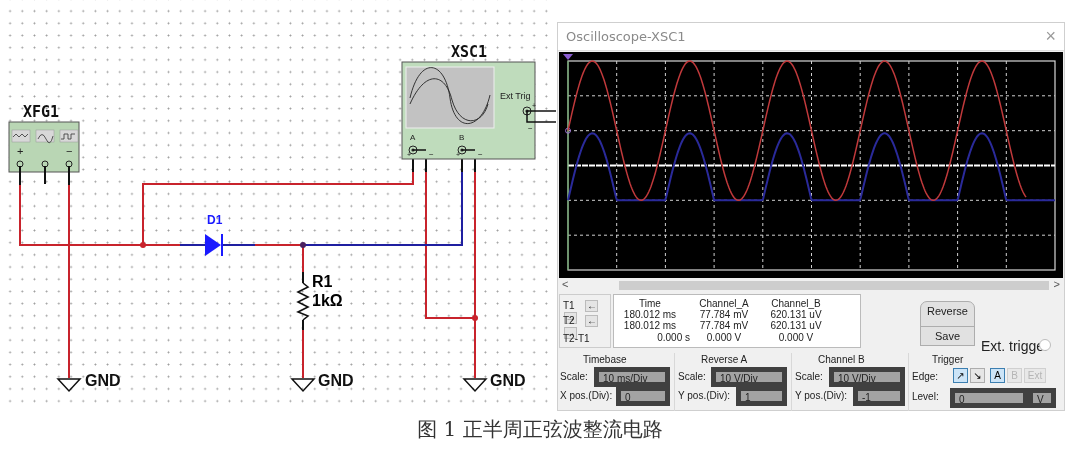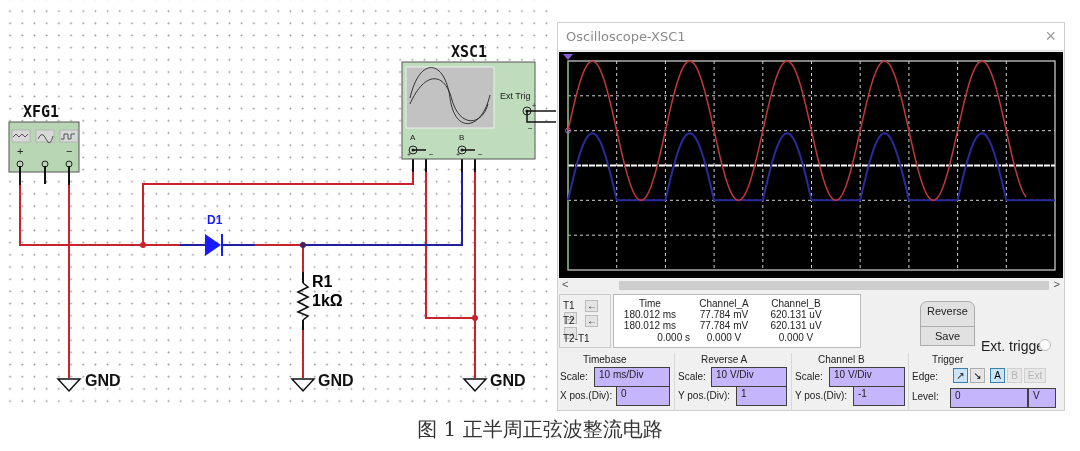--- a/index.html
+++ b/index.html
@@ -26,21 +26,21 @@
   #tbox { position: absolute; left: 1px; top: 271px; width: 52px; height: 54px; background: #f0f0f0; border: 1px solid #ccc; font-size: 10px; color: #222; }
   .t-row { position: absolute; left: 3px; font-size: 10px; color: #222; }
   .arr { display: inline-block; width: 13px; height: 12px; background: #e4e4e4; border: 1px solid #bbb; font-size: 10px; line-height: 10px; text-align: center; margin-left: 1px; font-weight: bold; }
   .meas { position: absolute; font-size: 10px; color: #222; text-align: center; width: 80px; line-height: 11px; }
   .btn { position: absolute; background: #e1e1e1; border: 1px solid #adadad; font-size: 11px; color: #222; text-align: center; line-height: 18px; cursor: pointer; }
   #ext-trigger-label { position: absolute; left: 423px; top: 315px; font-size: 14px; color: #222; }
   #ext-trigger-radio { position: absolute; left: 481px; top: 316px; width: 12px; height: 12px; border-radius: 50%; border: 1px solid #bdbdbd; background: #fff; }
   .group { position: absolute; top: 330px; height: 58px; border-right: 1px solid #d8d8d8; }
   .group-title { position: absolute; top: 1px; font-size: 10px; color: #222; margin-left: 17px; }
   .field-label { position: absolute; font-size: 10px; color: #222; }
-  .field { position: absolute; height: 20px; background: #c4b5fd; border: 1px solid #404040; font-size: 10px; color: #222; padding-left: 4px; line-height: 14px; }
+  .field { position: absolute; height: 20px; background: #a3a3a3; border: 5px solid #404040; font-size: 10px; color: #222; padding-left: 4px; line-height: 14px; }
   .edge-btn { position: absolute; width: 15px; height: 15px; border: 1px solid #adadad; background: #e6e6e6; font-size: 10px; text-align: center; line-height: 13px; cursor: pointer; }
   .edge-btn.active { background: #cce4f7; border-color: #3c7fb1; }
   .edge-btn.disabled { color: #b5b5b5; background: #e8e8e8; border-color: #d0d0d0; }
 
   #caption { position: absolute; left: 0; top: 416px; width: 1080px; text-align: center; font-family: "DejaVu Serif", serif; font-size: 20px; color: #333; }
 </style>
 </head>
 <body>
 
 <div id="schematic">

